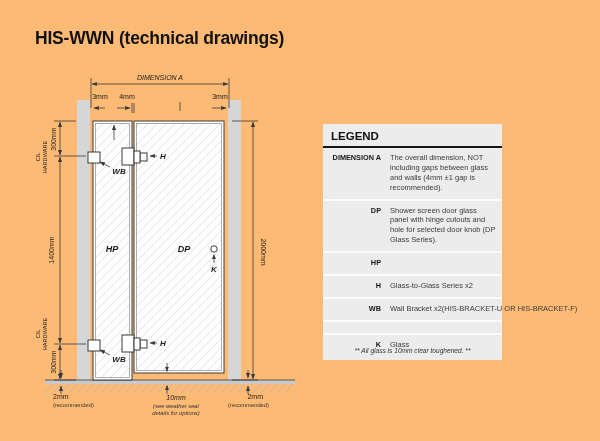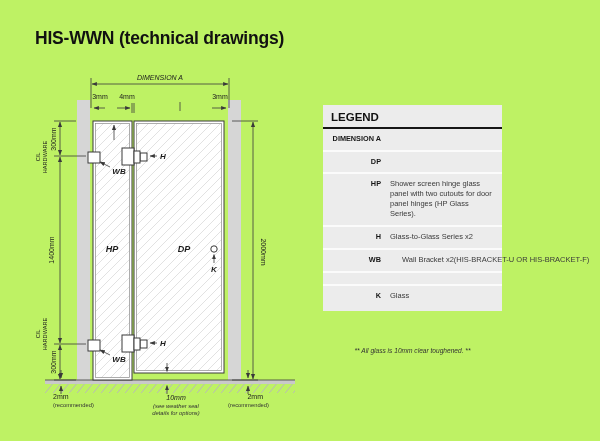--- a/index.html
+++ b/index.html
@@ -1,17 +1,17 @@
 <!DOCTYPE html>
 <html><head>
 <meta charset="utf-8">
 <style>
   html,body{margin:0;padding:0;background:#fff;}
   #page{
-    position:relative;width:600px;height:441px;background:#bef264;overflow:hidden;
+    position:relative;width:600px;height:441px;background:#fdba74;overflow:hidden;
     font-family:"Liberation Sans",sans-serif;color:#1c1c1c;
   }
   
   .page-title{
     position:absolute;left:35px;top:28px;font-size:17.5px;font-weight:bold;
     letter-spacing:-0.2px;color:#111;
   }
   
   svg{font-family:"Liberation Sans",sans-serif;}
   .drawing{position:absolute;left:30px;top:62px;}
@@ -19,35 +19,35 @@
   .dim-text-sm{font-size:5.6px;fill:#1c1c1c;}
   .ital{font-style:italic;}
   .panel-label{font-size:9px;font-weight:bold;font-style:italic;fill:#1c1c1c;}
   .part-label{font-size:8px;font-weight:bold;font-style:italic;fill:#1c1c1c;}
   .thin{stroke:#3a3a3a;stroke-width:0.8;fill:none;}
   .glass-edge{stroke:#3a3a3a;stroke-width:1;fill:#fff;}
   .glass-inner{stroke:#8a8a8a;stroke-width:0.7;}
   .hw{fill:#fff;stroke:#3a3a3a;stroke-width:1;}
   
   .legend{
-    position:absolute;left:323px;top:105px;width:179px;background:#ececec;
+    position:absolute;left:323px;top:124px;width:179px;background:#ececec;
     padding-bottom:5px;
   }
   .legend-title{
     font-size:11.5px;font-weight:bold;color:#111;
     padding:6px 8px 4px 8px;border-bottom:2px solid #161616;
   }
   .lrow{display:flex;padding:5px 6px 6px 8px;}
   .lrow + .lrow, .lspacer, .lrow.after-spacer{border-top:2px solid #fbfbfb;}
   .lterm{
     width:50px;flex:0 0 50px;text-align:right;font-weight:bold;
     font-size:7.3px;line-height:1.32;margin-right:9px;color:#161616;
   }
   .ldesc{font-size:7.5px;line-height:1.32;color:#3a3a3a;width:106px;}
-  .nowrap .ldesc{white-space:nowrap;width:auto;margin-left:12px;}
+  .nowrap .ldesc{white-space:nowrap;width:auto;}
   .lspacer{height:11px;}
   .legend-foot{
     position:absolute;left:323px;top:347px;width:179px;text-align:center;
     font-size:6.6px;font-style:italic;color:#333;
   }
 </style>
 </head>
 <body>
 
 <div id="page">
@@ -164,27 +164,28 @@
     <text x="146" y="353" text-anchor="middle" font-size="5.8" font-style="italic" fill="#333">details for options)</text>
     <text x="233" y="337" text-anchor="end" class="dim-text">2mm</text>
     <text x="239" y="345" text-anchor="end" font-size="5.8" fill="#333">(recommended)</text>
   </svg>
 
   <div class="legend">
     <div class="legend-title">LEGEND</div>
 
     <div class="lrow">
       <div class="lterm">DIMENSION A</div>
+      <div class="ldesc">The overall dimension, NOT including gaps between glass and walls (4mm ±1 gap is recommended).</div>
     </div>
     <div class="lrow">
       <div class="lterm">DP</div>
+      <div class="ldesc">Shower screen door glass panel with hinge cutouts and hole for selected door knob (DP Glass Series).</div>
     </div>
     <div class="lrow">
       <div class="lterm">HP</div>
-      <div class="ldesc">Shower screen hinge glass panel with two cutouts for door panel hinges (HP Glass Series).</div>
     </div>
     <div class="lrow">
       <div class="lterm">H</div>
       <div class="ldesc">Glass-to-Glass Series x2</div>
     </div>
     <div class="lrow nowrap">
       <div class="lterm">WB</div>
       <div class="ldesc">Wall Bracket x2(HIS-BRACKET-U OR HIS-BRACKET-F)</div>
     </div>
     <div class="lspacer"></div>

